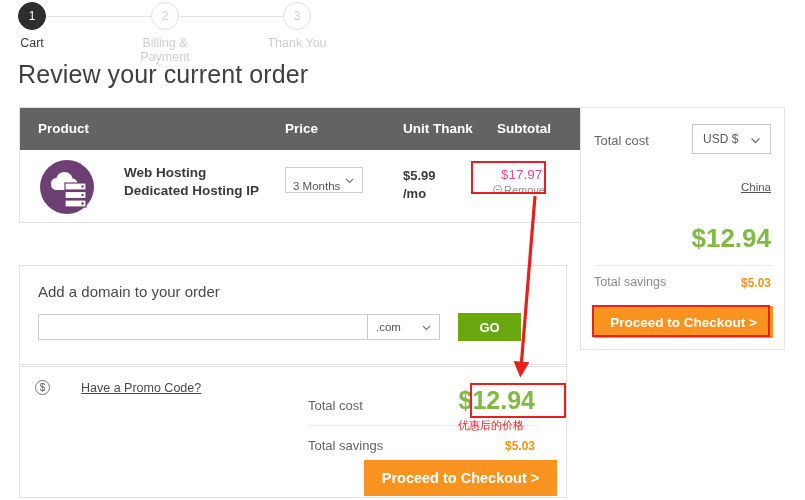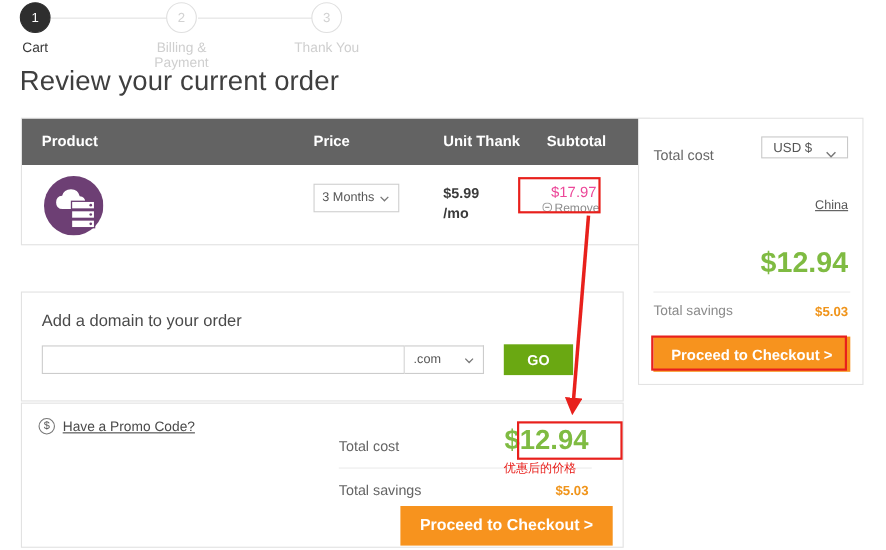--- a/index.html
+++ b/index.html
@@ -107,21 +107,21 @@
   }
   .term-select {
     position: absolute;
     left: 265px; top: 17px;
     width: 78px; height: 26px;
     border: 1px solid #cfcfcf;
     background: #ffffff;
     font-size: 11.5px;
     color: #555;
     padding-left: 7px;
-    display: flex; align-items: center;
+    display: flex; align-items: flex-end;
   }
   .term-select .chev { position: absolute; right: 7px; top: 7px; }
   .unit-price {
     position: absolute;
     left: 383px; top: 17px;
     font-size: 13px; font-weight: bold;
     color: #3a3a3a; line-height: 18px;
   }
   .subtotal {
     position: absolute;
@@ -203,20 +203,21 @@
     width: 15px; height: 15px;
     border: 1px solid #777;
     border-radius: 50%;
     display: flex; align-items: center; justify-content: center;
     font-size: 10px; color: #555;
     line-height: 1;
   }
   .promo-text {
     color: #4a4a4a;
     text-decoration: underline;
+    margin-left: 24px;
   }
   .sum-total-cost {
     position: absolute;
     left: 288px; top: 31px;
     font-size: 13px; color: #646464;
   }
   .sum-total-value {
     position: absolute;
     right: 31px; top: 19px;
     font-size: 25px; font-weight: bold;
@@ -260,21 +261,21 @@
     background: #ffffff;
   }
   .side-total-label {
     position: absolute;
     left: 13px; top: 25px;
     font-size: 13px; color: #666;
   }
   .currency-select {
     position: absolute;
     right: 13px; top: 16px;
-    width: 79px; height: 20px;
+    width: 79px; height: 30px;
     border: 1px solid #c9c9c9;
     background: #ffffff;
     font-size: 12px; color: #555;
     display: flex; align-items: center;
     padding-left: 10px;
   }
   .currency-select .chev { position: absolute; right: 8px; top: 9px; }
   .country-link {
     position: absolute;
     right: 13px; top: 73px;
@@ -383,20 +384,24 @@
           <path d="M17 30 q-6 0 -6 -6 q0 -5.5 5.5 -6 q1.5 -6 8 -6 q6.5 0 8 6.5 q5 0.5 5 5.5 q0 6 -6 6 z" fill="#ffffff"></path>
           <rect x="25" y="23" width="21" height="7" fill="#ffffff" stroke="#6d3f74" stroke-width="1.2"></rect>
           <rect x="25" y="31.5" width="21" height="7" fill="#ffffff" stroke="#6d3f74" stroke-width="1.2"></rect>
           <rect x="25" y="40" width="21" height="7" fill="#ffffff" stroke="#6d3f74" stroke-width="1.2"></rect>
           <circle cx="42.5" cy="26.5" r="1.2" fill="#6d3f74"></circle>
           <circle cx="42.5" cy="35" r="1.2" fill="#6d3f74"></circle>
           <circle cx="42.5" cy="43.5" r="1.2" fill="#6d3f74"></circle>
         </svg>
       </span>
 
+      <div class="prod-name">
+        <div>Web Hosting</div>
+        <div>Dedicated Hosting IP</div>
+      </div>
 
       <div class="term-select">
         <span>3 Months</span>
         <span class="chev">
           <svg width="11" height="11" viewBox="0 0 11 11">
               <path d="M2 4 L5.5 7.5 L9 4" stroke="#777" stroke-width="1.2" fill="none"></path>
             </svg>
         </span>
       </div>
 

